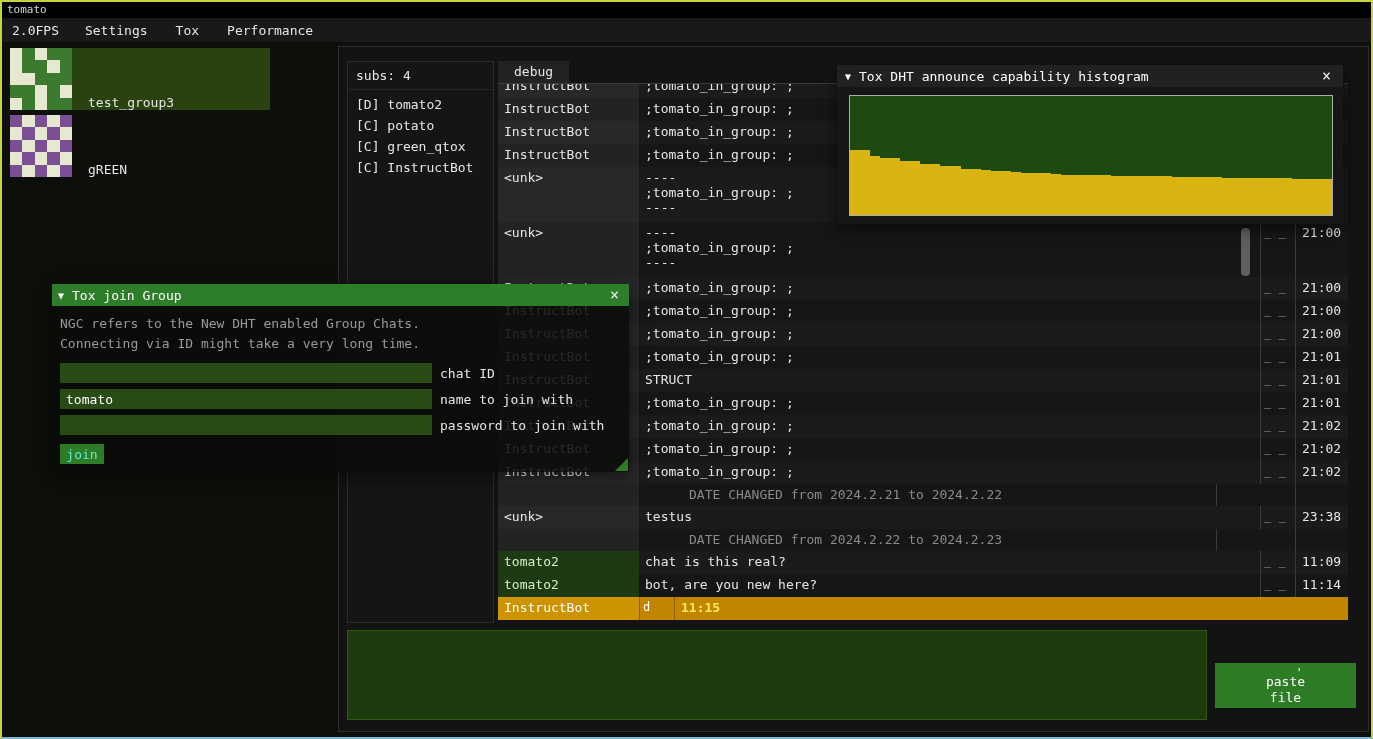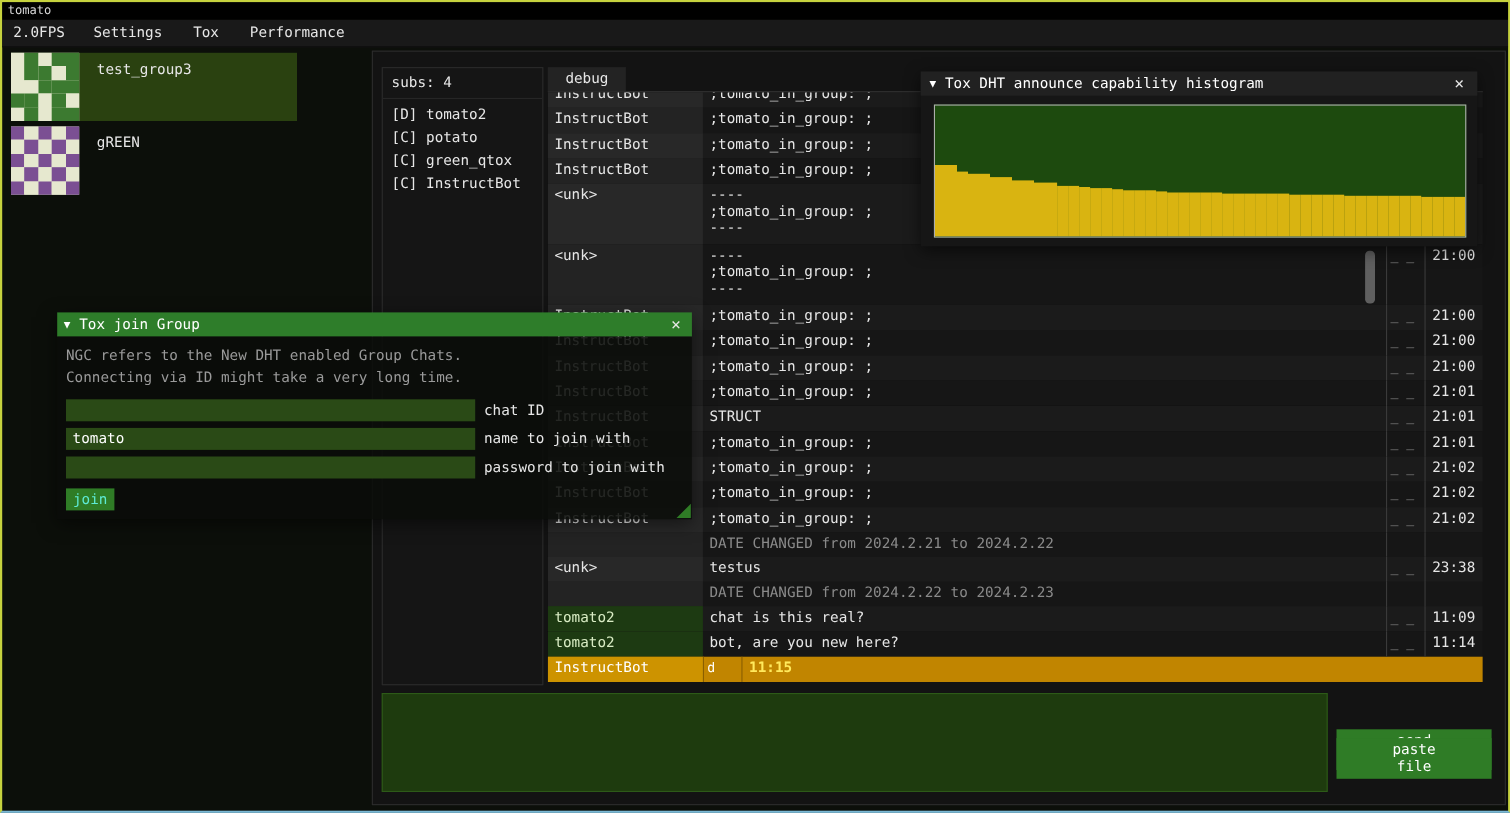--- a/index.html
+++ b/index.html
@@ -8,21 +8,21 @@
        background:#0c0f0a;font-family:"DejaVu Sans Mono",monospace;color:#e6e6e6;
        font-size:13px;overflow:hidden;}
   
   .titlebar{position:absolute;top:0;left:0;right:0;height:16px;background:#000;}
   .titlebar-text{position:absolute;left:5px;top:1px;font-size:11px;color:#d8d8d8;}
   .menubar{position:absolute;top:16px;left:0;right:0;height:25px;background:#191919;
            display:flex;align-items:center;border-bottom:1px solid #0e0e0e;}
   .fps{padding:0 12px 0 10px;}
   .menu-item{padding:0 14px;cursor:default;}
   
-  .group-row{position:absolute;left:8px;width:260px;height:62px;display:flex;}
+  .group-row{position:absolute;left:8px;width:260px;height:62px;display:flex;align-items:flex-end;}
   .group-row.selected{background:#2a4110;}
   .avatar{width:62px;height:62px;flex:0 0 62px;display:grid;
           grid-template-columns:repeat(5,1fr);grid-auto-rows:1fr;}
   .group-name{margin:8px 0 0 16px;}
   
   .main-window{position:absolute;left:336px;top:44px;width:1031px;height:686px;
                background:#131313;border:1px solid #2d2d2d;}
   .subs-panel{position:absolute;left:8px;top:14px;width:147px;height:562px;
               border:1px solid #2c2c2c;background:#151515;padding:4px 0;}
   .subs-header{padding:2px 8px 6px;}
@@ -37,21 +37,21 @@
   .msg-row{display:flex;min-height:23px;align-items:stretch;}
   .messages-list div.msg-row:nth-of-type(odd){background:#1b1b1b;}
   .messages-list div.msg-row:nth-of-type(even){background:#161616;}
   .cell-name{flex:0 0 141px;padding:3px 6px 0;background:rgba(255,255,255,0.06);
              white-space:nowrap;overflow:hidden;}
   .cell-text{flex:1;padding:3px 6px 0;white-space:pre-line;overflow:hidden;}
   .cell-status{flex:0 0 35px;border-left:1px solid #3a3a3a;color:#9a9a9a;
                padding:3px 3px 0;font-size:12px;white-space:nowrap;}
   .cell-time{flex:0 0 53px;border-left:1px solid #3a3a3a;padding:3px 0 0 6px;white-space:nowrap;}
   .msg-row.multiline{min-height:55px;}
-  .msg-row.date{min-height:22px;}
+  .msg-row.date{min-height:22px;gap:44px;}
   .msg-row.date .cell-text{color:#8a8a8a;}
   .msg-row.tomato2 .cell-name{background:#1d3a12;color:#d9ecc4;}
   .msg-row.highlight{background:#c18500 !important;}
   .msg-row.highlight .cell-name{background:#cd9300;color:#fff;}
   .msg-row.highlight .cell-text{color:#fff;}
   .msg-row.highlight .cell-status{color:#fff;border-left-color:#8a5f00;}
   .msg-row.highlight .cell-time{color:#ffe95c;font-weight:bold;border-left-color:#8a5f00;}
   .scroll-thumb{position:absolute;left:743px;top:144px;width:9px;height:48px;
                 background:#5f5f5f;border-radius:4px;}
   

